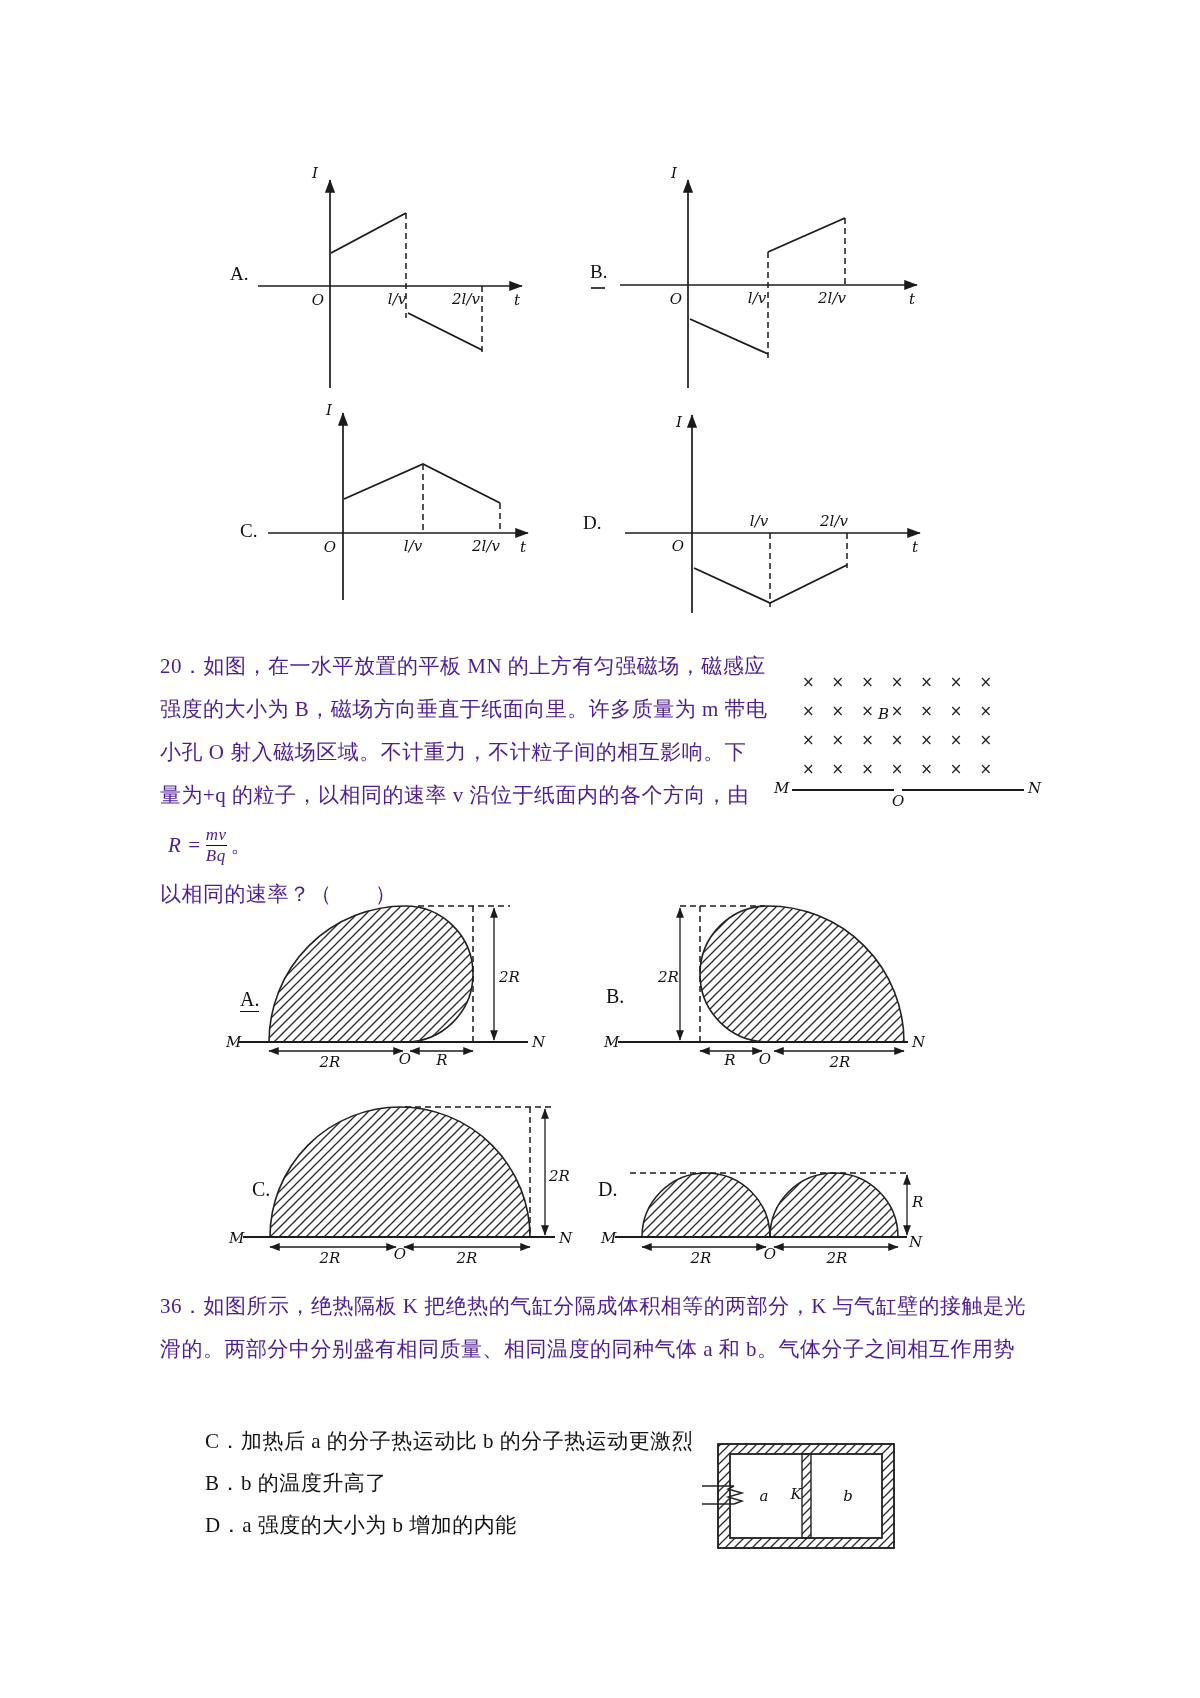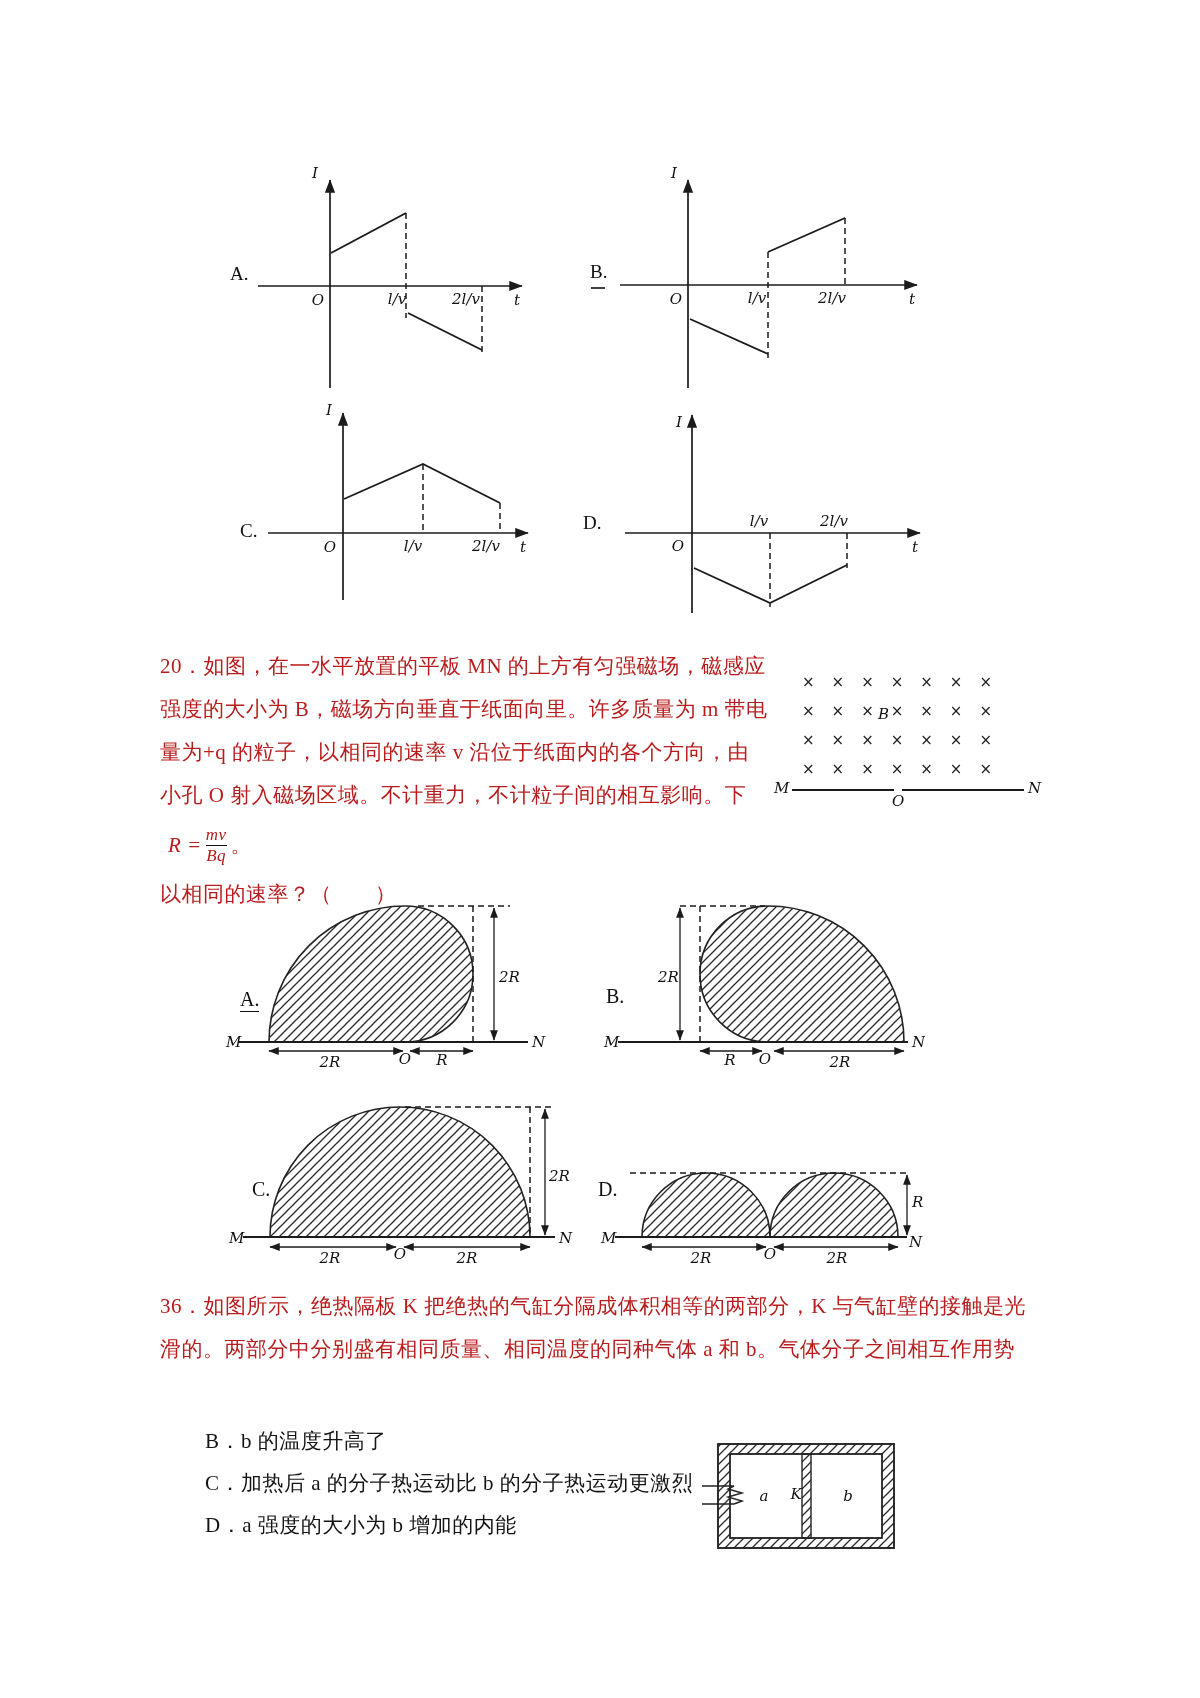--- a/index.html
+++ b/index.html
@@ -1,21 +1,21 @@
 <!DOCTYPE html>
 <html><head>
 <meta charset="utf-8">
 <style>
   html,body{margin:0;padding:0;background:#fff;}
   body{width:1200px;height:1698px;position:relative;font-family:"Liberation Serif","DejaVu Serif",serif;color:#111;}
   .abs{position:absolute;}
   
-  .qline{font-size:21px;line-height:43px;white-space:nowrap;letter-spacing:0.5px;color:#b91c1c;}
+  .qline{font-size:21px;line-height:43px;white-space:nowrap;letter-spacing:0.5px;color:#4c1d95;}
   .optline{font-size:21px;line-height:42px;white-space:nowrap;letter-spacing:0.5px;color:#141414;}
-  .frac{display:inline-block;vertical-align:middle;text-align:center;font-style:italic;font-size:17px;line-height:1.05;margin:0 4px;}
+  .frac{display:inline-block;vertical-align:middle;text-align:left;font-style:italic;font-size:17px;line-height:1.05;margin:0 4px;}
   .frac .bar{display:block;border-top:1.5px solid #111;margin:1px 0;}
   .mathit{font-style:italic;}
   
   svg text{font:italic 15px "DejaVu Serif",serif;fill:#101010;}
   svg text.lbl{font:19px "Liberation Serif",serif;font-style:normal;}
   .axis{stroke:#1b1b1b;stroke-width:1.7;}
   .curve{stroke:#1b1b1b;stroke-width:1.9;fill:none;}
   .dash{stroke:#1b1b1b;stroke-width:1.5;stroke-dasharray:6 4;fill:none;}
   .dim{stroke:#1b1b1b;stroke-width:1.3;}
   .base{stroke:#1b1b1b;stroke-width:2;}
@@ -102,22 +102,22 @@
   <text x="224" y="141" text-anchor="middle">l/v</text>
   <text x="299" y="141" text-anchor="middle">2l/v</text>
   <polyline class="curve" points="159,183 235,218 312,180"></polyline>
   <line class="dash" x1="235" y1="148" x2="235" y2="222"></line>
   <line class="dash" x1="312" y1="148" x2="312" y2="183"></line>
 </svg>
 
 <div class="abs" style="left:160px;top:645px;width:600px">
   <div class="qline">20．如图，在一水平放置的平板 MN 的上方有匀强磁场，磁感应</div>
   <div class="qline">强度的大小为 B，磁场方向垂直于纸面向里。许多质量为 m 带电</div>
+  <div class="qline">小孔 O 射入磁场区域。不计重力，不计粒子间的相互影响。下</div>
   <div class="qline">量为+q 的粒子，以相同的速率 v 沿位于纸面内的各个方向，由</div>
-  <div class="qline">小孔 O 射入磁场区域。不计重力，不计粒子间的相互影响。下</div>
   <div class="qline" style="height:56px;display:flex;align-items:center">
     <span class="mathit" style="margin-left:8px">R =</span>
     <span class="frac">
       <span>mv</span>
       <span class="bar"></span>
       <span>Bq</span>
     </span>
     <span>。</span>
   </div>
   <div class="qline">以相同的速率？（　　）</div>
@@ -204,22 +204,22 @@
   <line class="dash" x1="75" y1="78" x2="355" y2="78"></line>
   <line class="dim" x1="352" y1="80" x2="352" y2="140" marker-start="url(#as)" marker-end="url(#ae)"></line>
   <text x="357" y="112">R</text>
 </svg>
 
 <div class="abs" style="left:160px;top:1285px;width:940px">
   <div class="qline">36．如图所示，绝热隔板 K 把绝热的气缸分隔成体积相等的两部分，K 与气缸壁的接触是光</div>
   <div class="qline">滑的。两部分中分别盛有相同质量、相同温度的同种气体 a 和 b。气体分子之间相互作用势</div>
 </div>
 <div class="abs" style="left:205px;top:1420px;width:560px">
+  <div class="optline">C．加热后 a 的分子热运动比 b 的分子热运动更激烈</div>
   <div class="optline">B．b 的温度升高了</div>
-  <div class="optline">C．加热后 a 的分子热运动比 b 的分子热运动更激烈</div>
   <div class="optline">D．a 强度的大小为 b 增加的内能</div>
 </div>
 
 <svg class="abs" style="left:700px;top:1438px" width="210" height="118">
   <path class="wall" fill-rule="evenodd" d="M18,6 H194 V110 H18 Z M30,16 H182 V100 H30 Z"></path>
   <rect x="18" y="6" width="176" height="104" fill="none" stroke="#222" stroke-width="1.6"></rect>
   <rect x="30" y="16" width="152" height="84" fill="none" stroke="#222" stroke-width="1.3"></rect>
   <rect class="wall" x="102" y="16" width="9" height="84"></rect>
   <line x1="2" y1="48" x2="34" y2="48" stroke="#222" stroke-width="1.5"></line>
   <line x1="2" y1="66" x2="34" y2="66" stroke="#222" stroke-width="1.5"></line>

